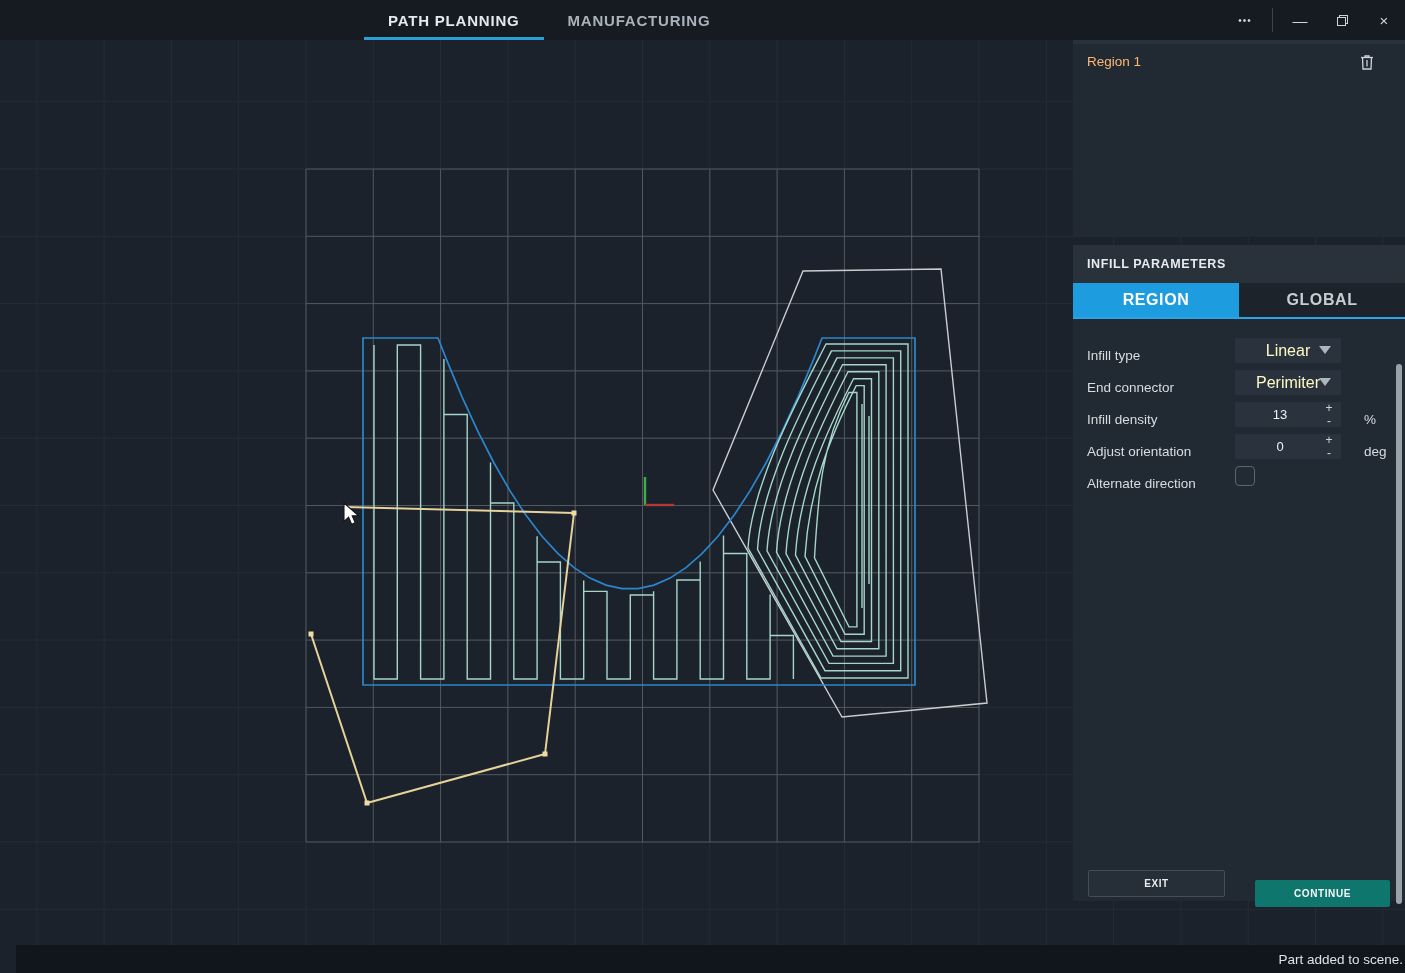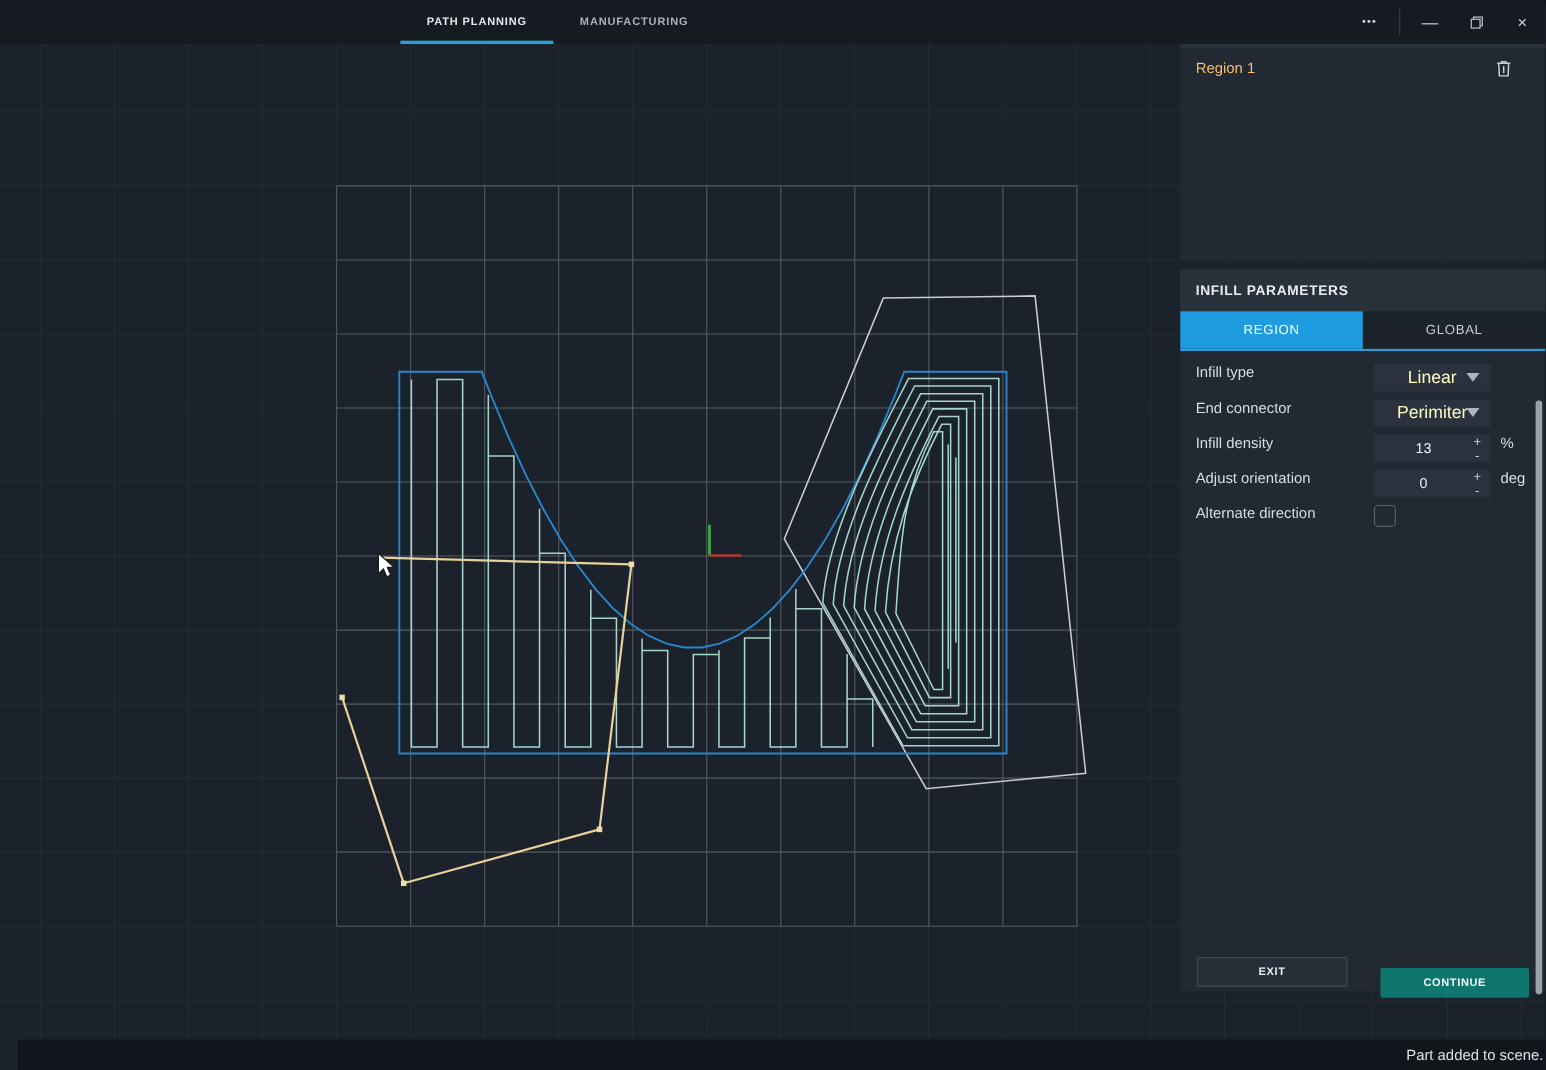--- a/index.html
+++ b/index.html
@@ -3,21 +3,21 @@
 <meta charset="utf-8">
 <style>
   * { margin:0; padding:0; box-sizing:border-box; }
   html,body { width:1405px; height:973px; overflow:hidden; background:#10151b;
     font-family:"Liberation Sans","DejaVu Sans",sans-serif; -webkit-font-smoothing:antialiased; }
   .window { position:relative; width:1405px; height:973px; background:#1b222b; }
 
   
   .topbar { position:absolute; top:0; left:0; width:1405px; height:40px; background:#161b22; z-index:30; }
   .tabs { position:absolute; left:364px; top:0; height:40px; display:flex; }
-  .tab { height:40px; padding:0 24px; display:flex; align-items:center; font-size:10px;
+  .tab { height:40px; padding:0 24px; display:flex; align-items:center; font-size:15px;
     font-weight:bold; letter-spacing:0.8px; color:#aab3bb; cursor:default; position:relative; }
   .tab.active { color:#e3e9ee; }
   .tab.active::after { content:""; position:absolute; left:0; right:0; bottom:0; height:3px; background:#2b9fd8; }
   .win-controls { position:absolute; right:0; top:0; height:40px; display:flex; align-items:center; }
   .wc-btn { width:42px; height:40px; display:flex; align-items:center; justify-content:center; color:#ced4da; font-size:15px; }
   .wc-menu { font-size:10px; letter-spacing:1px; }
   .wc-sep { width:1px; height:24px; background:#3a424b; margin:0 6px; }
   .restore-glyph { position:relative; width:11px; height:11px; }
   .restore-glyph .r1 { position:absolute; right:0; top:0; width:9px; height:9px; border:1.2px solid #ced4da; }
   .restore-glyph .r2 { position:absolute; left:0; bottom:0; width:9px; height:9px; border:1.2px solid #ced4da; background:#161b22; }
@@ -32,26 +32,26 @@
   .panel-header { height:38px; background:#29313b; display:flex; align-items:center; padding:0 14px;
     color:#e8ecf0; font-size:12.5px; font-weight:bold; letter-spacing:0.6px; }
   .region-list { padding:8px 0 0 0; }
   .region-item { height:19px; display:flex; align-items:center; padding:0 14px; font-size:13.5px; color:#fdba74; }
   .region-item.selected { color:#4ba6e3; }
   .region-item .grow { flex:1; }
   .trash-btn { width:20px; height:20px; display:flex; align-items:center; justify-content:center; margin-right:14px; }
 
   .infill-params { left:1073px; top:245px; width:332px; height:656px; display:flex; flex-direction:column; }
   .ip-tabs { height:36px; display:flex; border-bottom:2px solid #2aa2e4; }
-  .ip-tab { flex:1; display:flex; align-items:center; justify-content:center; font-size:12px; font-weight:normal;
+  .ip-tab { flex:1; display:flex; align-items:center; justify-content:center; font-size:16px; font-weight:bold;
     letter-spacing:0.6px; background:#1c232b; color:#c6cdd3; }
   .ip-tab.active { background:#1e9ce0; color:#ffffff; }
   .ip-content { flex:1; position:relative; padding:12px 0 0 0; overflow:hidden; }
   .section-title { padding:8px 14px 12px 14px; color:#e8ecf0; font-size:12.5px; font-weight:bold; letter-spacing:0.6px; }
-  .field-row { height:32px; display:flex; align-items:flex-start; padding-left:14px; }
+  .field-row { height:32px; display:flex; align-items:flex-end; padding-left:14px;gap:14px; }
   .field-label { flex:1; font-size:13.5px; color:#d7dde2; }
   .field-control { width:106px; height:25px; position:relative; }
   .dropdown { width:106px; height:25px; background:#2a333d; display:flex; align-items:center; justify-content:center;
     color:#fef9c3; font-size:16px; }
   .dropdown .dd-arrow { position:absolute; right:10px; top:8px; width:0; height:0;
     border-left:6px solid transparent; border-right:6px solid transparent; border-top:8px solid #aeb6bd; }
   .numfield { width:106px; height:25px; background:#2a333d; position:relative; display:flex; align-items:center; justify-content:center;
     color:#eef2f5; font-size:13px; }
   .numfield .val { transform:translateX(-8px); }
   .spinner { position:absolute; right:4px; top:0; width:16px; height:25px; display:flex; flex-direction:column; }

